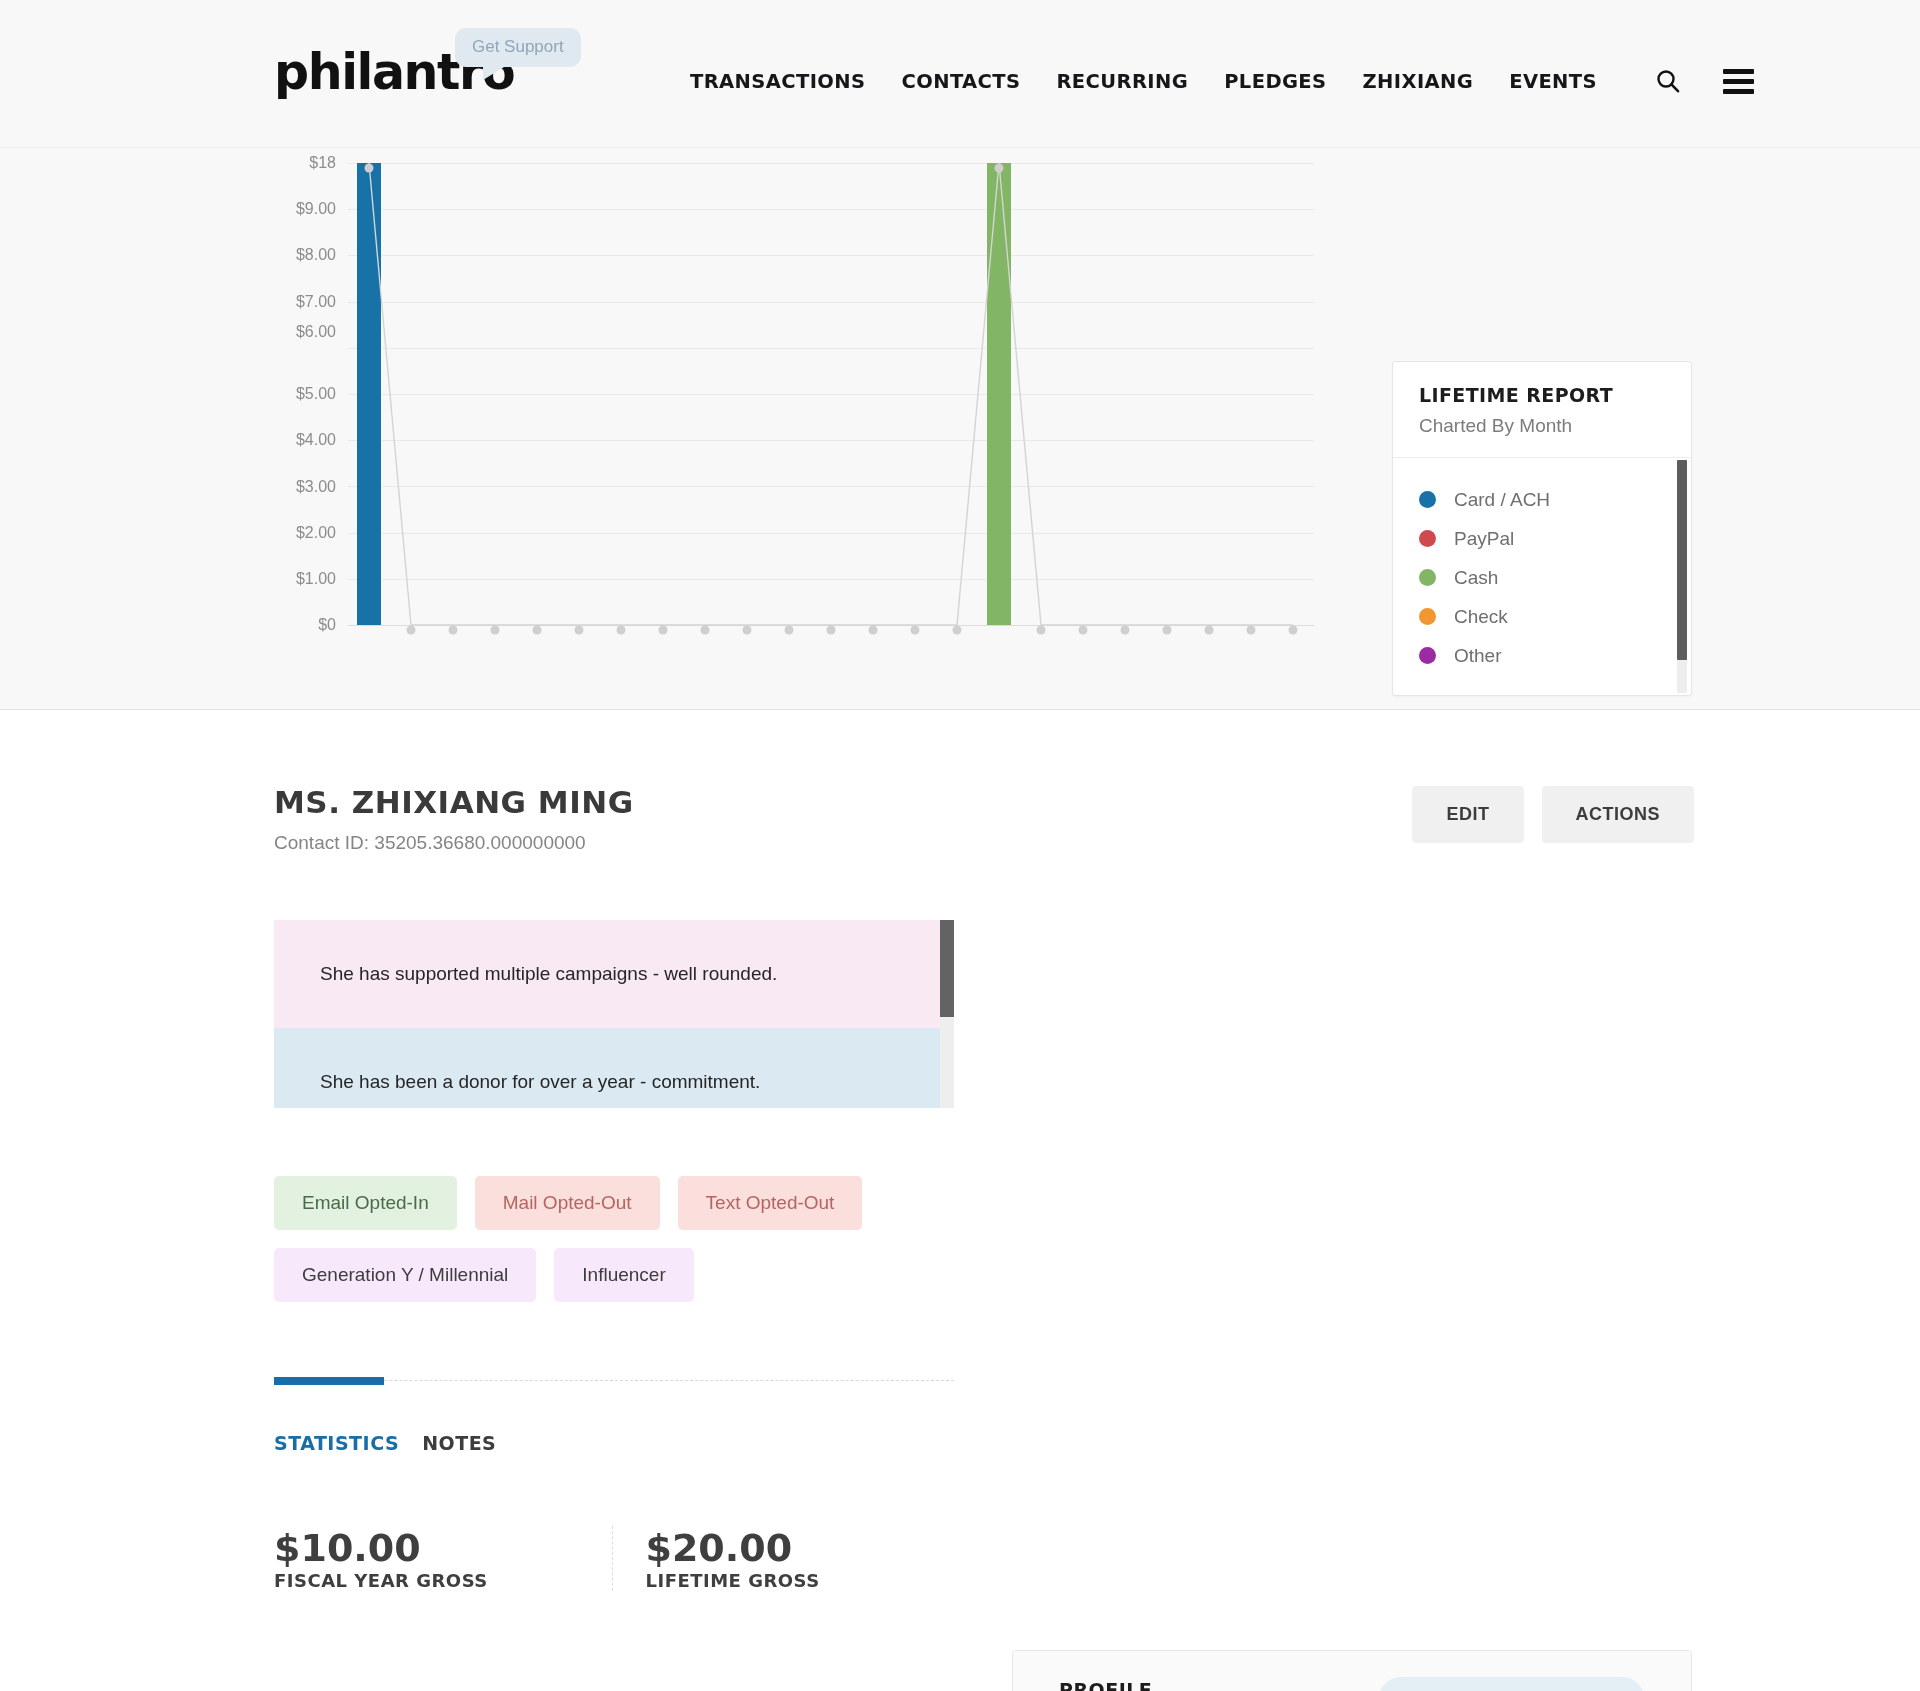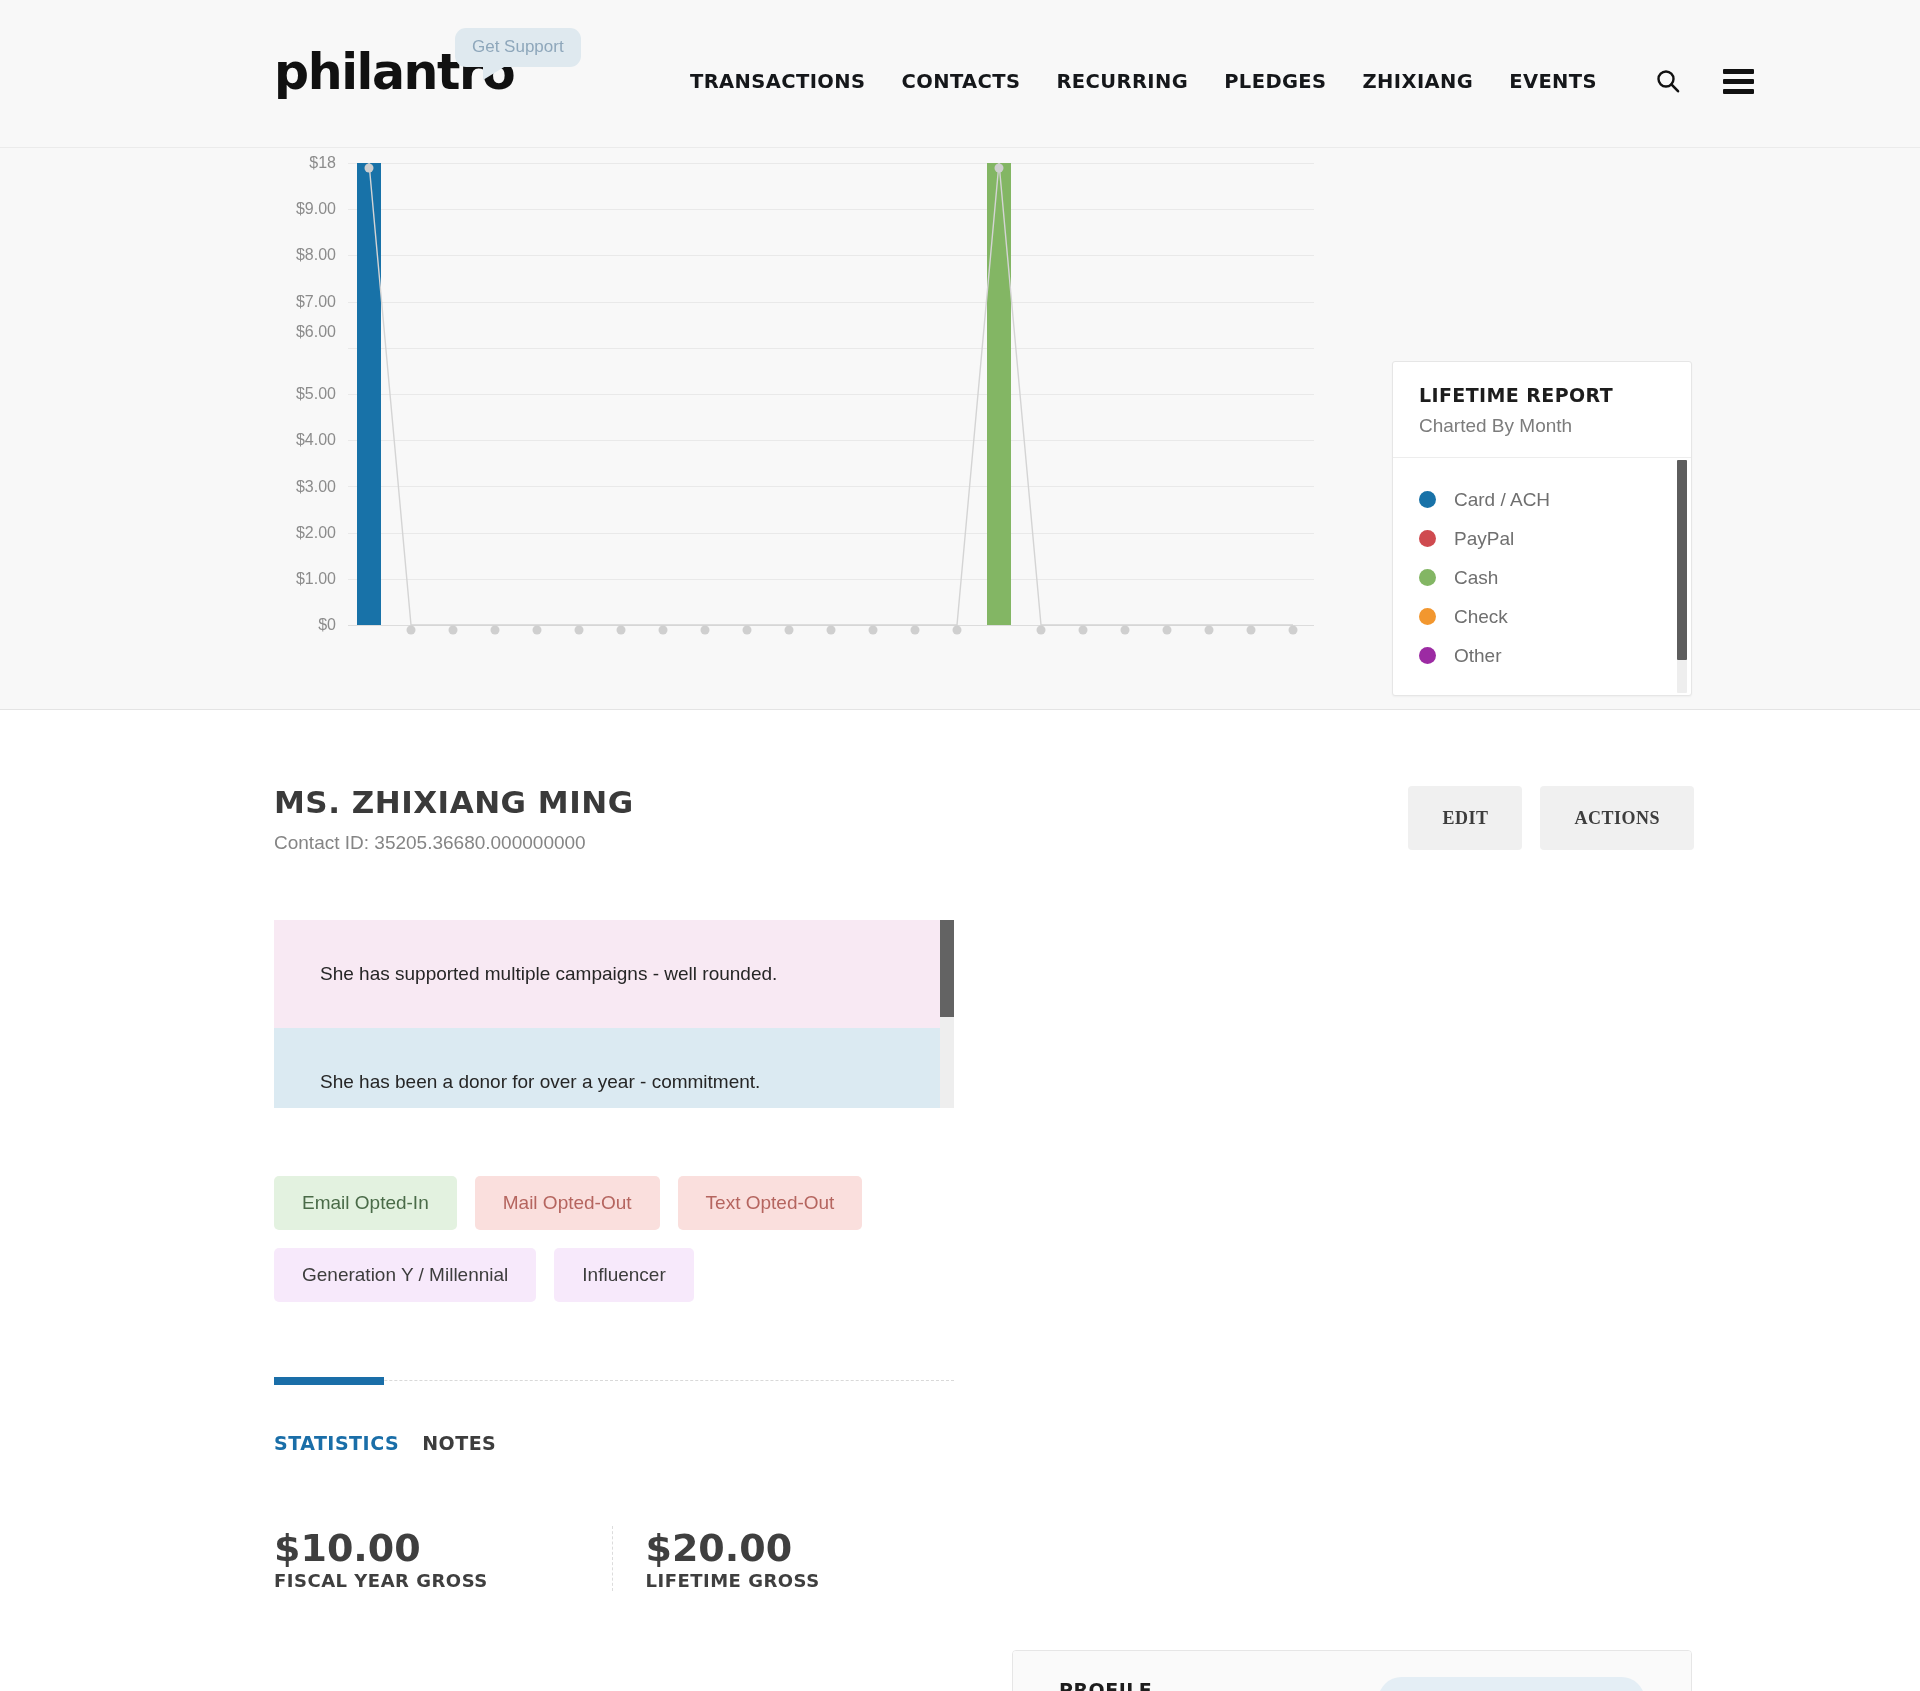--- a/index.html
+++ b/index.html
@@ -116,23 +116,23 @@
   .content{ position:relative; background:#fff;}
   .contact-head{ position:absolute; left:274px; top:74px;}
   .contact-name{
     font-size:31px; font-weight:bold; color:#3a3a3a; letter-spacing:.5px;
     font-family:"DejaVu Sans", sans-serif;
   }
   .contact-id{ font-size:19px; color:#858585; margin-top:12px;}
   .head-actions{ position:absolute; right:226px; top:76px; display:flex; gap:18px;}
   .btn{
     background:#f0f0f0; border:none; border-radius:4px;
-    padding:0 34px; height:64px; line-height:57px;
+    padding:0 34px; height:57px; line-height:57px;
     font-size:18px; font-weight:bold; letter-spacing:.5px; color:#3d3d3d;
-    cursor:pointer; font-family:Liberation Serif, serif;
+    cursor:pointer; font-family:Liberation Sans, sans-serif;
   }
 
   
   .left-col{ position:absolute; left:274px; top:210px; width:680px;}
   .notes-box{ position:relative; width:680px; height:188px; overflow:hidden;}
   .note{ padding:28px 0 28px 46px; font-size:19px; color:#262626; height:108px; display:flex; align-items:center;}
   .note.pink{ background:#f8e9f3;}
   .note.blue{ background:#dbeaf2;}
   .notes-scrollbar-track{ position:absolute; right:0; top:0; width:14px; height:188px; background:#eeeeee;}
   .notes-scrollbar-thumb{ position:absolute; right:0; top:0; width:14px; height:97px; background:#636363;}

